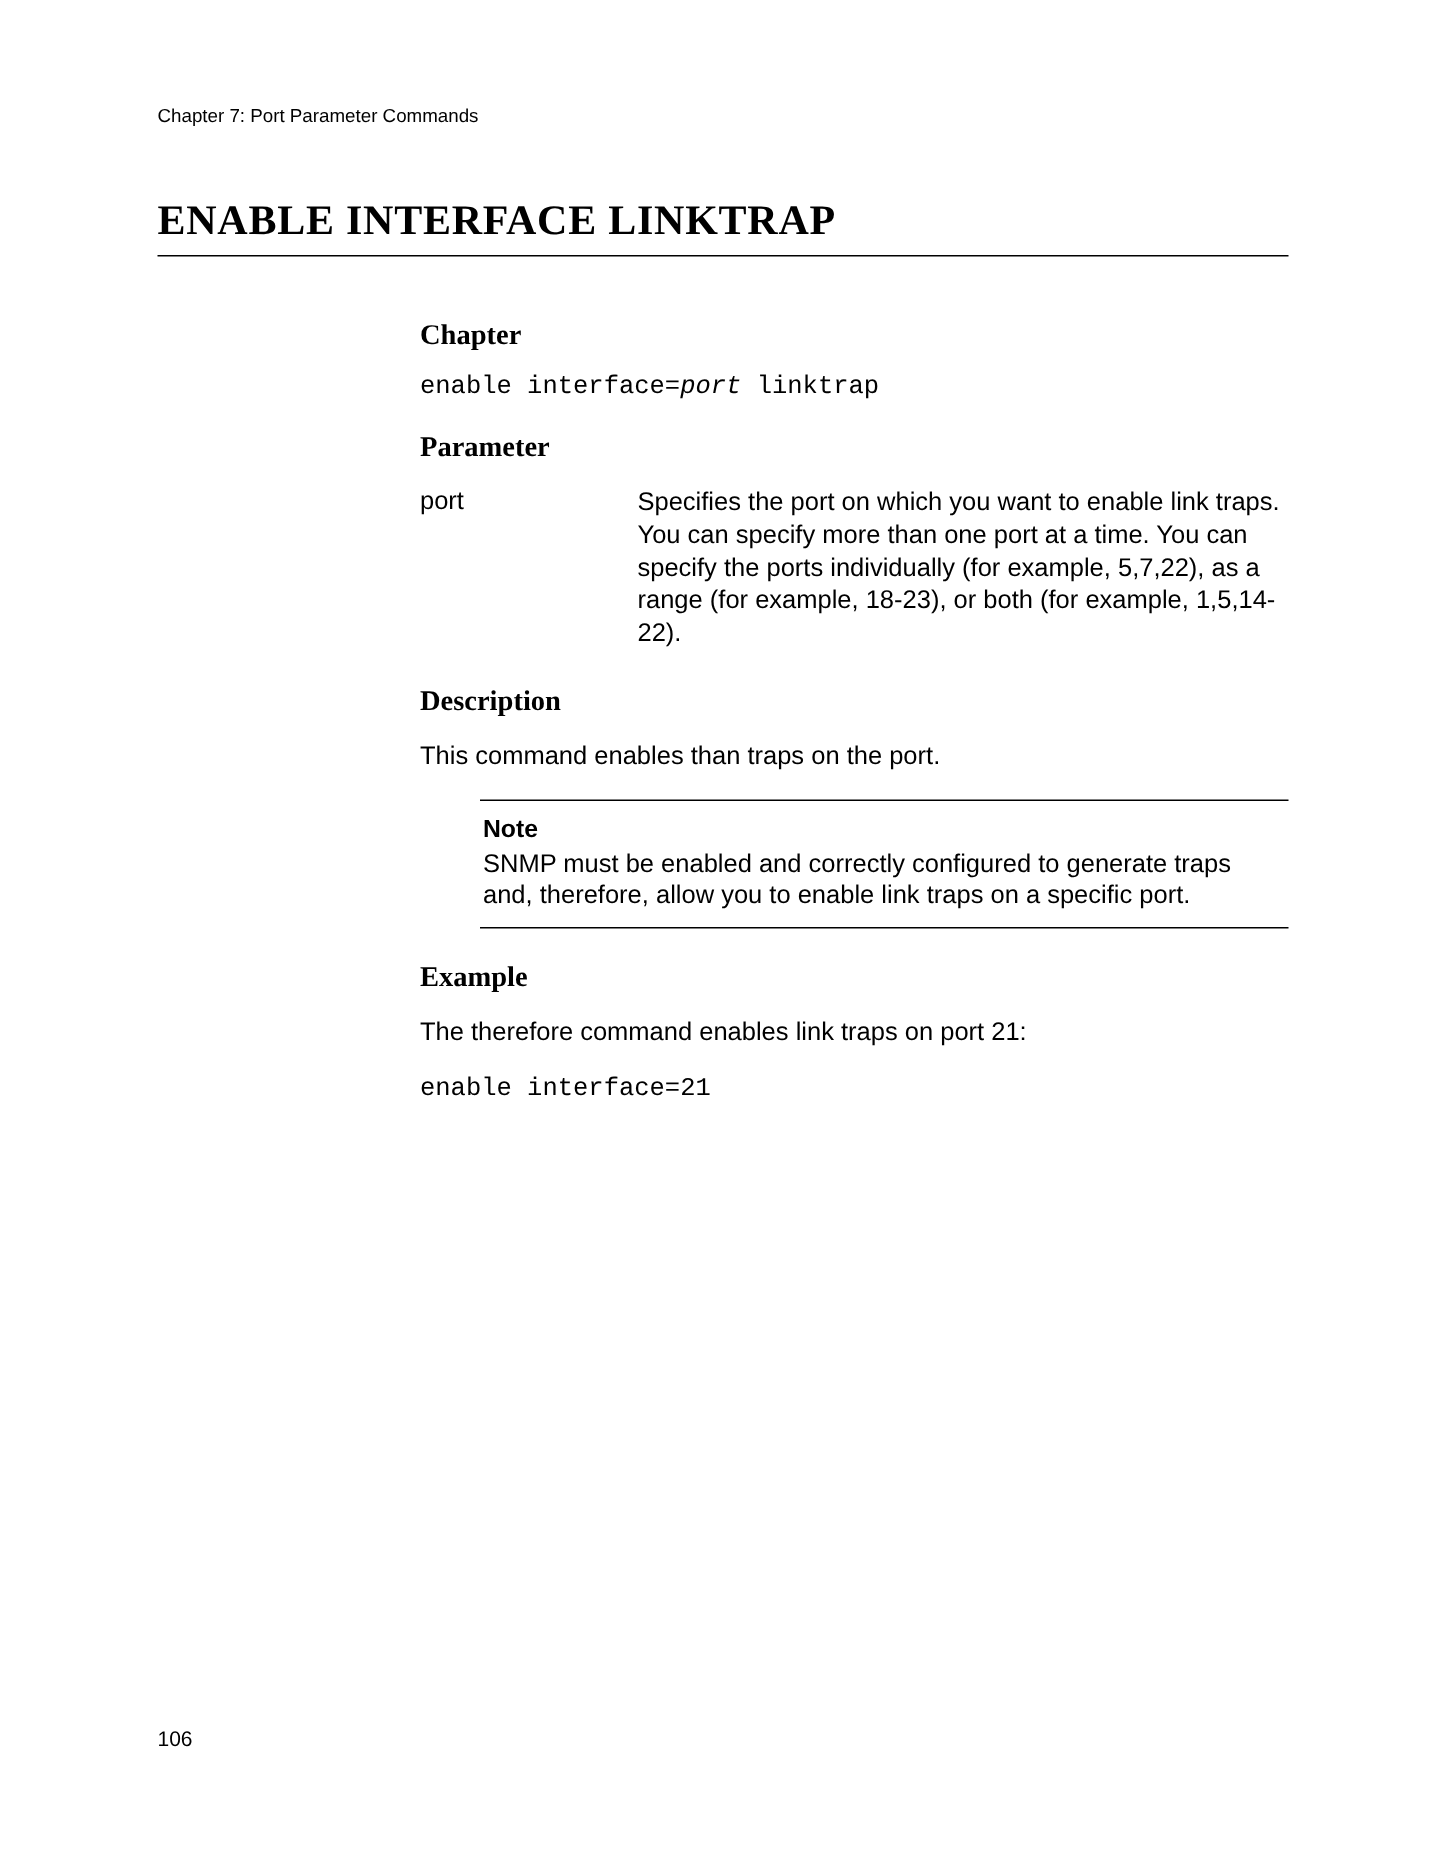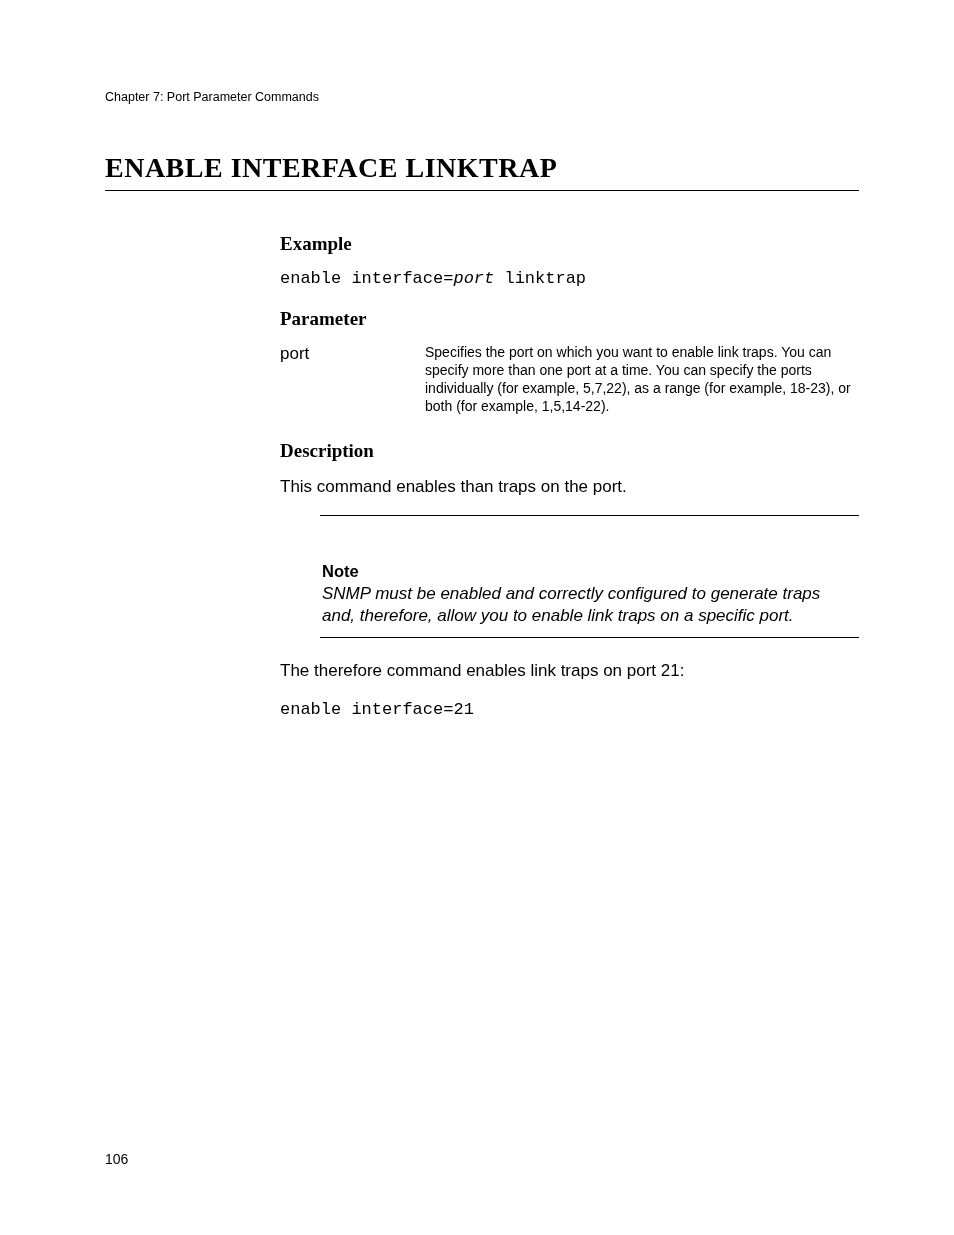--- a/index.html
+++ b/index.html
@@ -7,21 +7,21 @@
     padding: 0;
     background: #fff;
     font-family: Arial, Helvetica, sans-serif;
     color: #000;
     width: 954px;
     height: 1235px;
     position: relative;
     box-sizing: border-box;
   }
   .page {
-    padding: 90px 95px 0 105px;
+    padding: 70px 95px 0 105px;
     box-sizing: border-box;
     height: 100%;
     position: relative;
   }
   .running-header {
     font-size: 12.5px;
     color: #000;
     margin-bottom: 48px;
   }
   .command-title {
@@ -57,83 +57,82 @@
     margin-bottom: 6px;
   }
   .param-name {
     width: 145px;
     flex: 0 0 145px;
     font-size: 17px;
     color: #000;
   }
   .param-desc {
     flex: 1;
-    font-size: 14px;
+    font-size: 17px;
     line-height: 1.28;
   }
   .body-text {
     font-size: 17px;
     line-height: 1.28;
     margin: 0 0 18px 0;
   }
   .note-box {
     margin: 0 0 22px 40px;
     border-top: 1px solid #000;
     border-bottom: 1px solid #000;
     padding: 10px 2px 10px 2px;
   }
   .note-label {
     font-size: 16.5px;
     font-weight: bold;
     margin-bottom: 2px;
-    margin-top: 36px;
   }
   .note-text {
     font-size: 17px;
     line-height: 1.28;
-    font-style: italic;
   }
   .page-number {
     position: absolute;
     left: 105px;
     bottom: 68px;
     font-size: 14px;
     margin-top: 24px;
   }
 </style>
 </head>
 <body>
 
 <div class="page">
 
   <div class="running-header">Chapter 7: Port Parameter Commands</div>
 
   <div class="command-title">ENABLE INTERFACE LINKTRAP</div>
 
   <div class="body-col">
 
-    <div class="section-head">Example</div>
+    <div class="section-head">Chapter</div>
     <div class="syntax-line">
       <span class="kw">enable interface=</span><span class="arg">port</span><span class="kw"> linktrap</span>
     </div>
 
     <div class="section-head">Parameter</div>
     <div class="param-row">
       <div class="param-name">port</div>
       <div class="param-desc">Specifies the port on which you want to enable link traps. You can specify more than one port at a time. You can specify the ports individually (for example, 5,7,22), as a range (for example, 18-23), or both (for example, 1,5,14-22).</div>
     </div>
 
     <div class="section-head gap-top">Description</div>
     <p class="body-text">This command enables than traps on the port.</p>
 
     <div class="note-box">
       <div class="note-label">Note</div>
       <div class="note-text">SNMP must be enabled and correctly configured to generate traps and, therefore, allow you to enable link traps on a specific port.</div>
     </div>
 
+    <div class="section-head">Example</div>
     <p class="body-text">The therefore command enables link traps on port 21:</p>
     <div class="syntax-line">
       <span class="kw">enable interface=21</span>
     </div>
 
   </div>
 
   <div class="page-number">106</div>
 
 </div>

